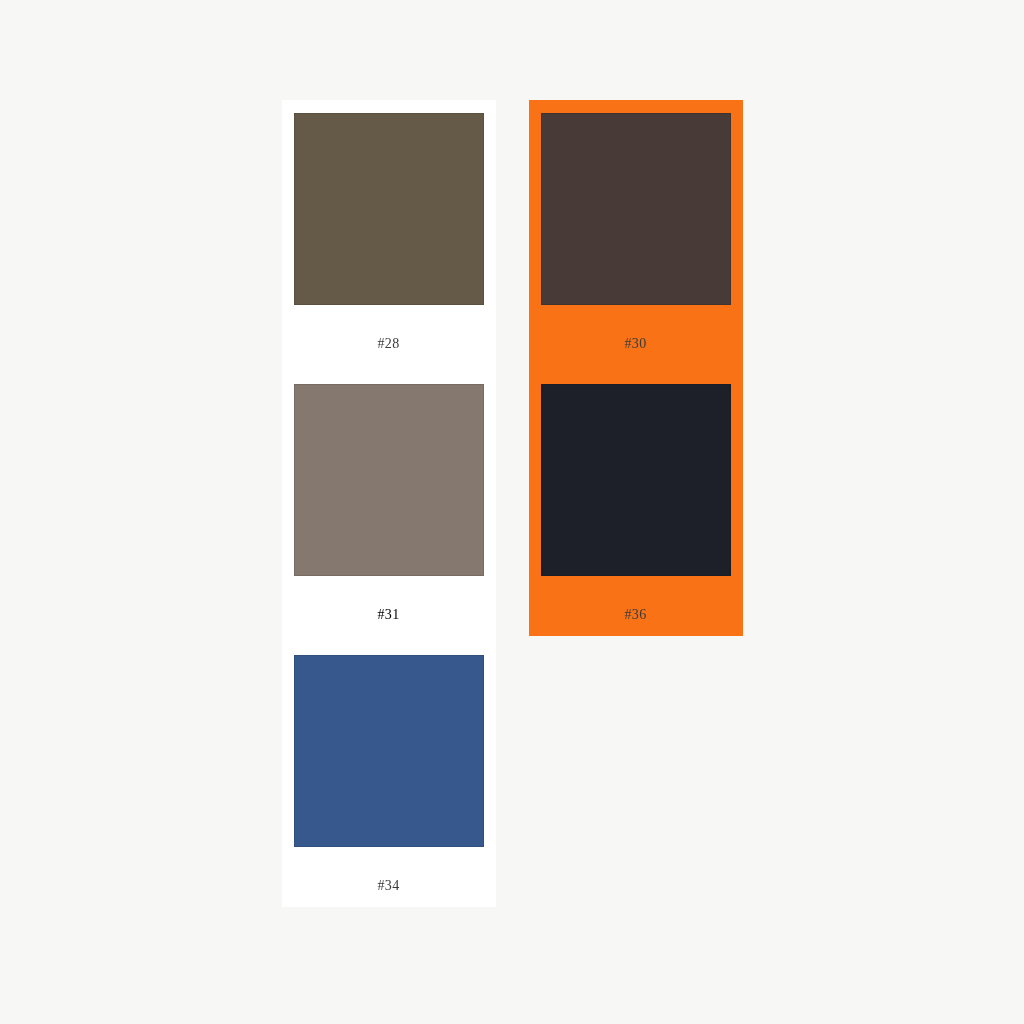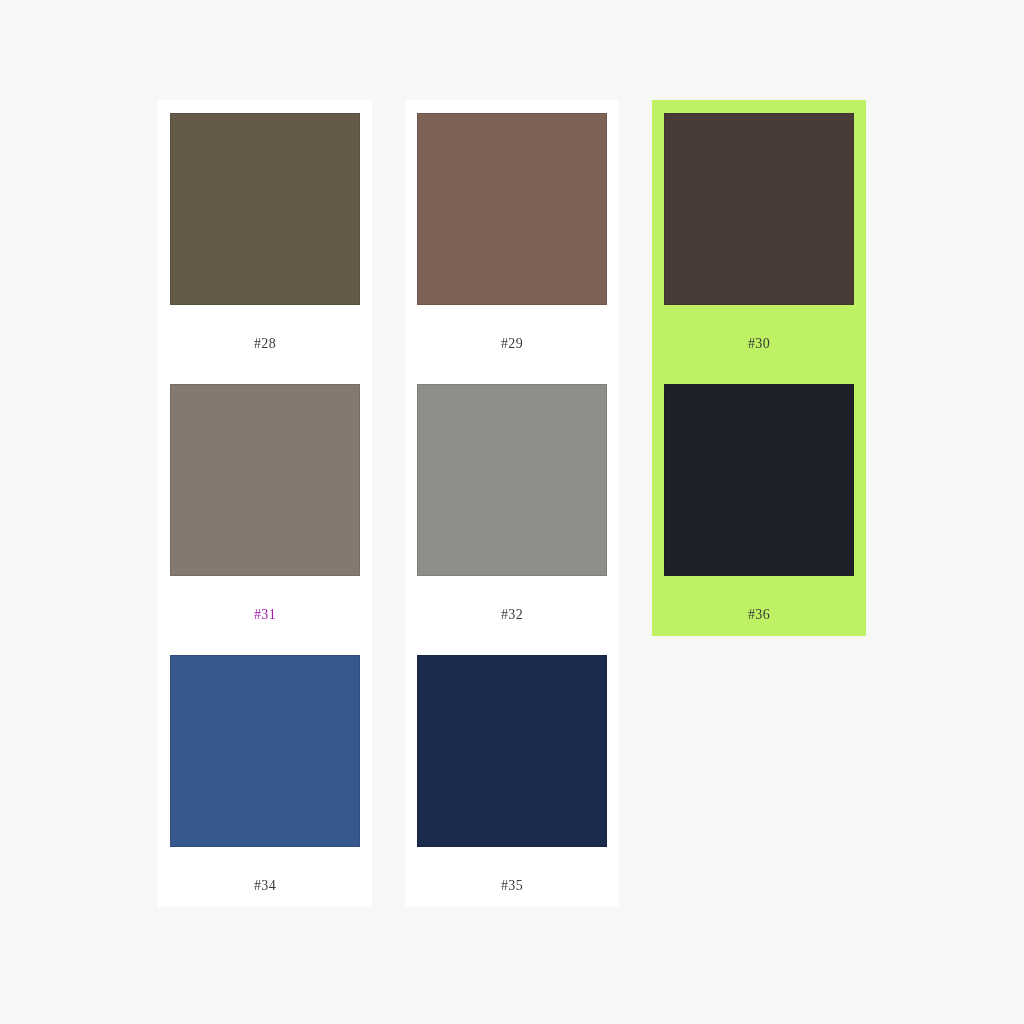--- a/index.html
+++ b/index.html
@@ -76,44 +76,30 @@
 
 <div id="palette-board">
 
   <div class="palette-column" style="background: rgb(255, 255, 255);">
     <div class="swatch-cell">
       <div class="swatch-chip" style="background-color: rgb(100, 90, 71);"></div>
       <span class="swatch-label" style="color: rgb(58, 58, 58);">#28</span>
     </div>
     <div class="swatch-cell">
       <div class="swatch-chip" style="background-color: rgb(133, 121, 111);"></div>
-      <span class="swatch-label" style="color: #a21caf;">#31</span>
+      <span class="swatch-label" style="color: #000000;">#31</span>
     </div>
     <div class="swatch-cell">
       <div class="swatch-chip" style="background-color: rgb(54, 88, 140);"></div>
       <span class="swatch-label" style="color: rgb(58, 58, 58);">#34</span>
     </div>
   </div>
 
-  <div class="palette-column" style="background: rgb(255, 255, 255);">
-    <div class="swatch-cell">
-      <div class="swatch-chip" style="background-color: rgb(124, 97, 84);"></div>
-      <span class="swatch-label" style="color: rgb(58, 58, 58);">#29</span>
-    </div>
-    <div class="swatch-cell">
-      <div class="swatch-chip" style="background-color: rgb(142, 143, 138);"></div>
-      <span class="swatch-label" style="color: rgb(58, 58, 58);">#32</span>
-    </div>
-    <div class="swatch-cell">
-      <div class="swatch-chip" style="background-color: rgb(27, 42, 77);"></div>
-      <span class="swatch-label" style="color: rgb(58, 58, 58);">#35</span>
-    </div>
-  </div>
 
-  <div class="palette-column" style="background: #bef264;">
+  <div class="palette-column" style="background: #f97316;">
     <div class="swatch-cell">
       <div class="swatch-chip" style="background-color: rgb(72, 58, 55);"></div>
       <span class="swatch-label" style="color: rgb(58, 58, 58);">#30</span>
     </div>
     <div class="swatch-cell">
       <div class="swatch-chip" style="background-color: rgb(29, 32, 41);"></div>
       <span class="swatch-label" style="color: rgb(58, 58, 58);">#36</span>
     </div>
   </div>
 

